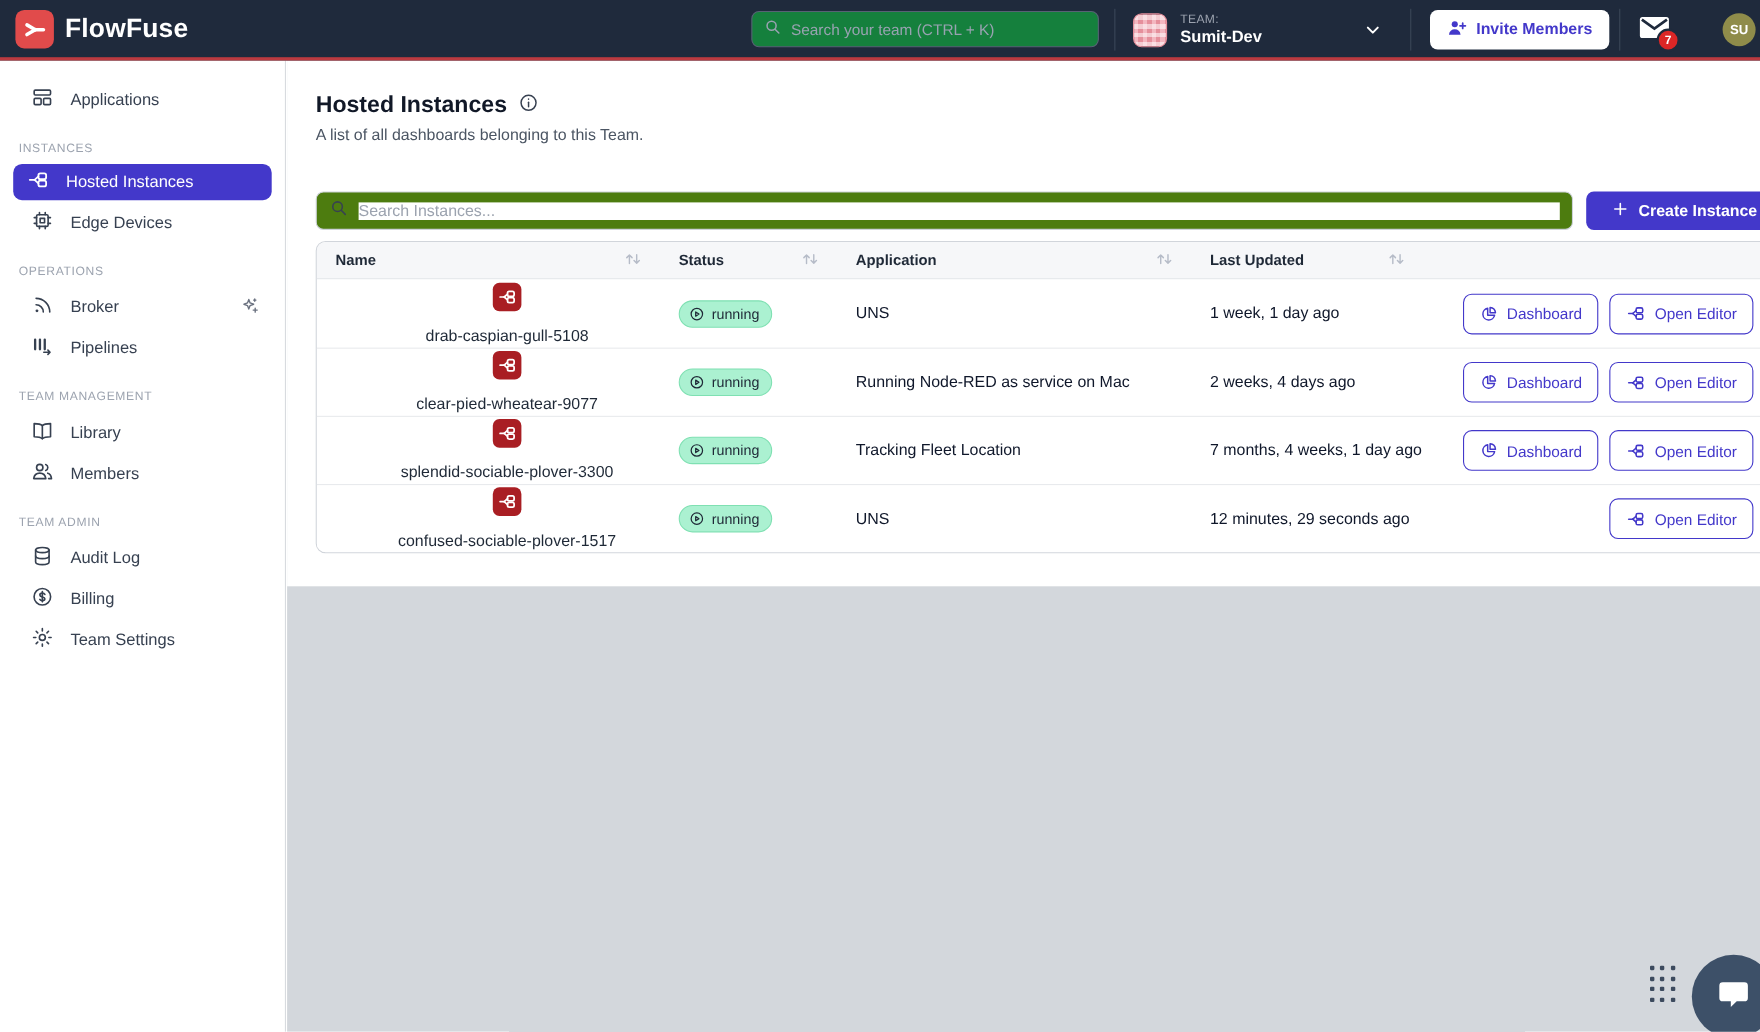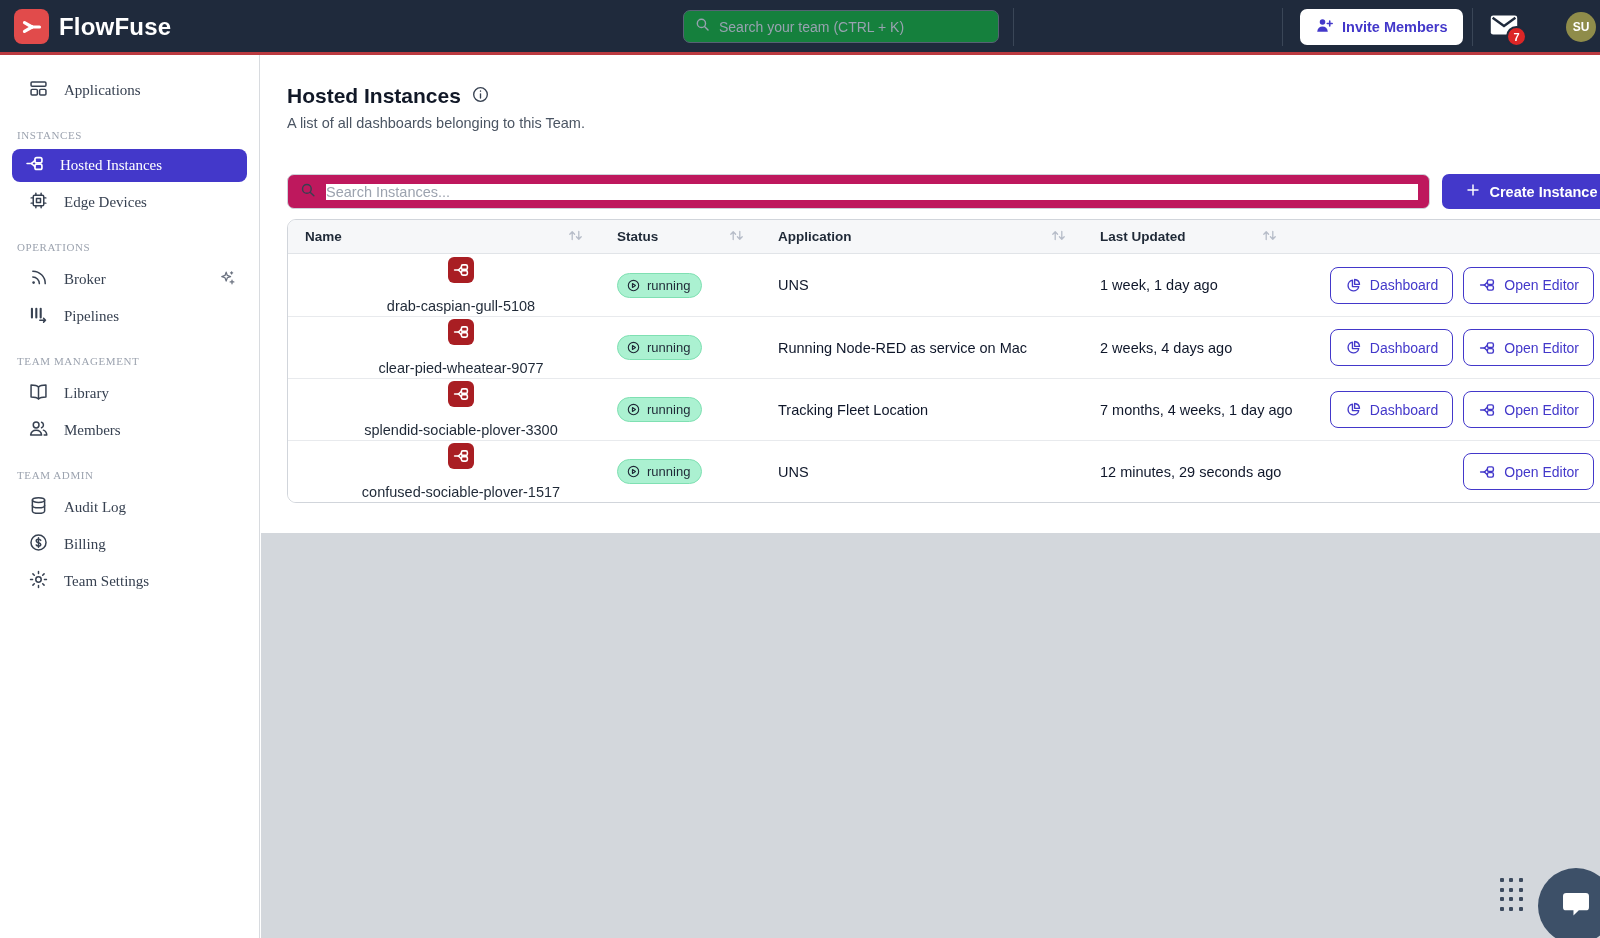--- a/index.html
+++ b/index.html
@@ -36,42 +36,42 @@
   .notif { position:absolute; left:1489px; top:13px; width:40px; height:32px; cursor:pointer; }
   .notif-badge { position:absolute; left:17px; top:13px; min-width:21px; height:21px; border-radius:50%;
     background:#DC2626; color:#fff; font-size:11px; font-weight:700;
     display:flex; align-items:center; justify-content:center; border:2px solid #1F2A3C; }
   .avatar { position:absolute; left:1566px; top:12px; width:30px; height:30px; border-radius:50%;
     background:#8F8C4A; color:#fff; font-size:12px; font-weight:600;
     display:flex; align-items:center; justify-content:center; cursor:pointer; }
 
   
   .sidebar { position:absolute; left:0; top:55px; width:260px; height:883px;
-    background:#fff; border-right:1px solid #D8DBDF; padding-top:17px;font-family:Liberation Serif, serif; }
+    background:#fff; border-right:1px solid #D8DBDF; padding-top:17px; }
   .side-section { margin:20px 0 8px 17px; color:#9CA3AF; font-size:11px; font-weight:500;
     letter-spacing:.6px; }
   .side-item { height:37px; display:flex; align-items:center; gap:15px; padding:0 16px 0 28px;
     color:#374151; font-size:15px; cursor:pointer; position:relative; }
   .side-item .sparkle { margin-left:auto; margin-right:6px; }
   .side-item.active { margin:2px 12px; height:33px; padding:0 16px 0 12px;
     background:#4338CA; color:#fff; border-radius:8px; font-weight:500; }
   .ic { stroke:#374151; fill:none; stroke-width:1.7; stroke-linecap:round; stroke-linejoin:round; }
   .ic-w { stroke:#fff; fill:none; stroke-width:1.9; stroke-linecap:round; stroke-linejoin:round; }
   .ic-gray { stroke:#6B7280; fill:none; stroke-width:1.5; stroke-linecap:round; stroke-linejoin:round; }
   .ic-ind { stroke:#4338CA; fill:none; stroke-width:1.9; stroke-linecap:round; stroke-linejoin:round; }
 
   
   .main { position:absolute; left:261px; top:55px; width:1339px; height:883px; background:#D3D7DC; }
   .content-card { width:100%; height:478px; background:#fff; padding:29px 0 0 26px; overflow:hidden; }
   .title-row { display:flex; align-items:center; gap:10px; }
   .page-title { font-size:21px; font-weight:800; color:#111827; }
   .subtitle { margin-top:7px; font-size:14.5px; color:#4B5563; }
   .toolbar { margin-top:43px; display:flex; align-items:center; gap:12px; width:1330px; }
   .inst-search { flex:0 0 1143px; height:35px; border:1px solid #CDD2D9; border-radius:7px;
-    background:#be185d; display:flex; align-items:center; gap:9px; padding:0 11px; }
+    background:#4d7c0f; display:flex; align-items:center; gap:9px; padding:0 11px; }
   .inst-search input { flex:1; border:none; outline:none; font-size:14.5px; font-family:inherit; color:#374151; }
   .inst-search input::placeholder { color:#9CA3AF; }
   .create-btn { flex:0 0 178px; height:35px; background:#4338CA; color:#fff; border:none; border-radius:7px;
     font-size:14.5px; font-weight:700; font-family:inherit; display:flex; align-items:center;
     justify-content:center; gap:9px; cursor:pointer; }
 
   .table { margin-top:10px; width:1330px; border:1px solid #D1D5DB; border-radius:9px; background:#fff;
     overflow:hidden; }
   .t-head { display:grid; grid-template-columns:329px 161px 322px 211px 1fr; height:34px;
     background:#F6F7F9; border-bottom:1px solid #E1E4E8; align-items:center;
@@ -126,20 +126,32 @@
             <circle cx="10.5" cy="10.5" r="5.8"></circle>
             <path d="M15.2 15.2l4.6 4.6"></path>
           </g>
         </svg>
     </span>
     <input type="text" placeholder="Search your team (CTRL + K)" style="">
   </div>
 
   <div class="nav-div" style="left:1013px"></div>
 
+  <div class="team-block">
+    <span class="team-avatar"></span>
+    <span>
+      <div class="team-label">TEAM:</div>
+      <div class="team-name">Sumit-Dev</div>
+    </span>
+    <span class="team-chevron">
+      <svg width="18" height="18" viewBox="0 0 24 24">
+          <path d="M6 9.5l6 6 6-6" fill="none" stroke="#fff" stroke-width="2.4" stroke-linecap="round" stroke-linejoin="round"></path>
+        </svg>
+    </span>
+  </div>
 
   <div class="nav-div" style="left:1282px"></div>
 
   <button class="invite-btn">
     <span>
       <svg width="19" height="19" viewBox="0 0 24 24">
           <g fill="#4338CA">
             <circle cx="9.5" cy="7.6" r="3.5"></circle>
             <path d="M2.8 19.8c.5-4.3 3.1-6.4 6.7-6.4s6.2 2.1 6.7 6.4z"></path>
           </g>

